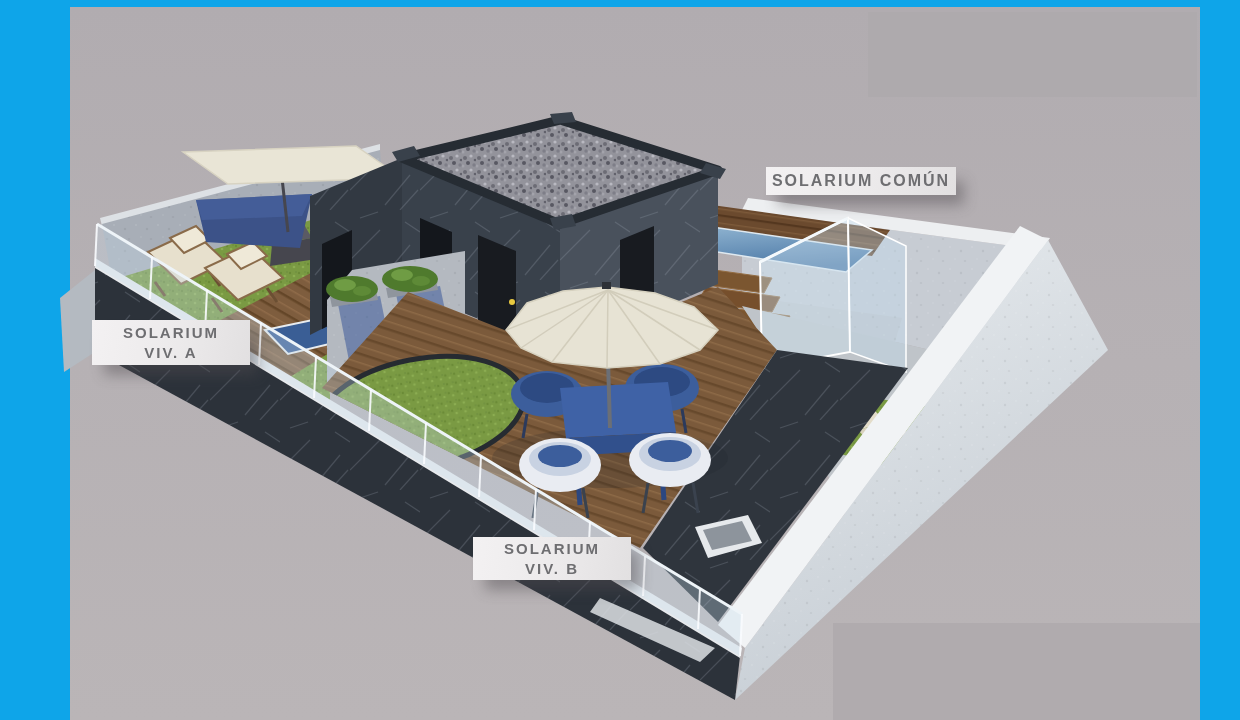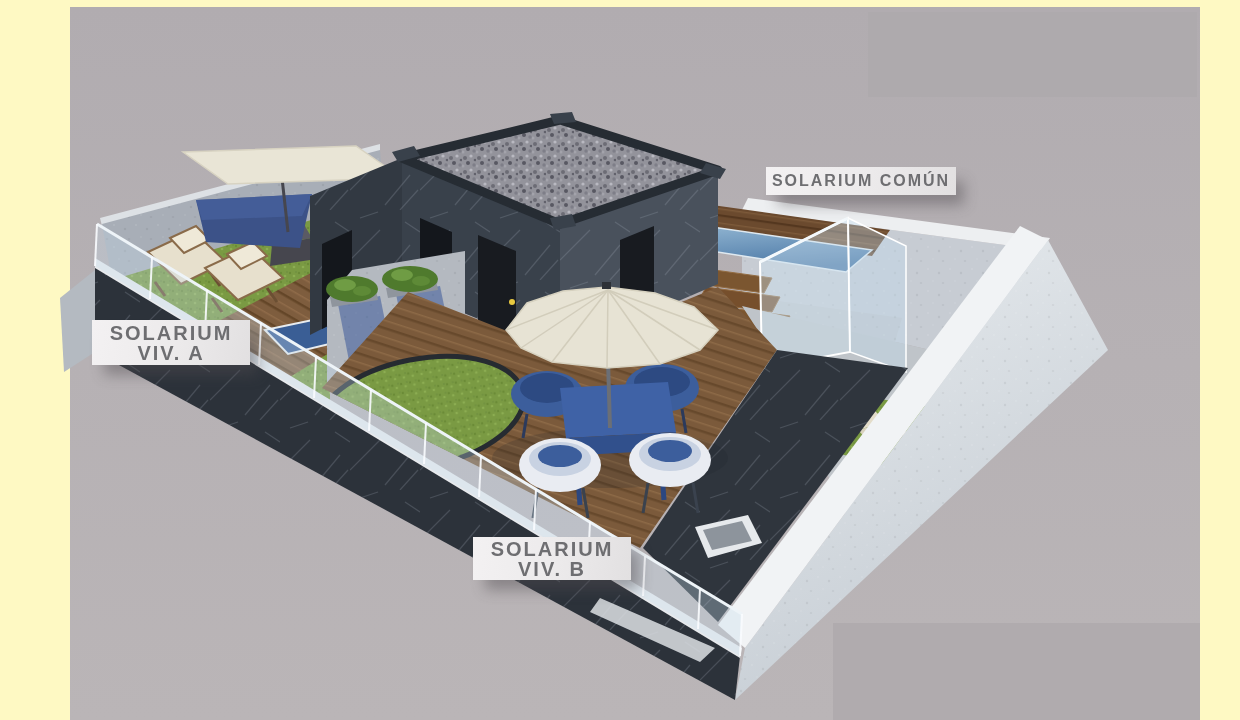--- a/index.html
+++ b/index.html
@@ -1,23 +1,23 @@
 <!DOCTYPE html>
 <html><head>
 <meta charset="utf-8">
 <style>
   html,body{margin:0;padding:0;background:#ffffff;}
-  #stage{position:relative;width:1240px;height:720px;background:#fef9c3;overflow:hidden;
+  #stage{position:relative;width:1240px;height:720px;background:#0ea5e9;overflow:hidden;
          font-family:"Liberation Sans",sans-serif;}
   #scene-svg{position:absolute;left:0;top:0;}
   .area-label{position:absolute;display:flex;flex-direction:column;align-items:center;justify-content:center;
       background:linear-gradient(100deg,#f3f1f2 0%,#eceaeb 55%,#e2e0e1 100%);
       color:#6e6e71;font-weight:700;letter-spacing:2px;text-align:center;
       box-shadow:10px 12px 14px -2px rgba(80,75,80,.45);}
-  .area-label .l1,.area-label .l2{line-height:20px;font-size:20px;white-space:nowrap;}
+  .area-label .l1,.area-label .l2{line-height:20px;font-size:15px;white-space:nowrap;}
   #label-comun{left:766px;top:167px;width:190px;height:28px;font-size:16px;}
   #label-comun .l1{font-size:16px;line-height:28px;}
   #label-viv-a{left:92px;top:320px;width:158px;height:45px;}
   #label-viv-b{left:473px;top:537px;width:158px;height:43px;}
 </style>
 </head>
 <body>
 
 <div id="stage">
 

